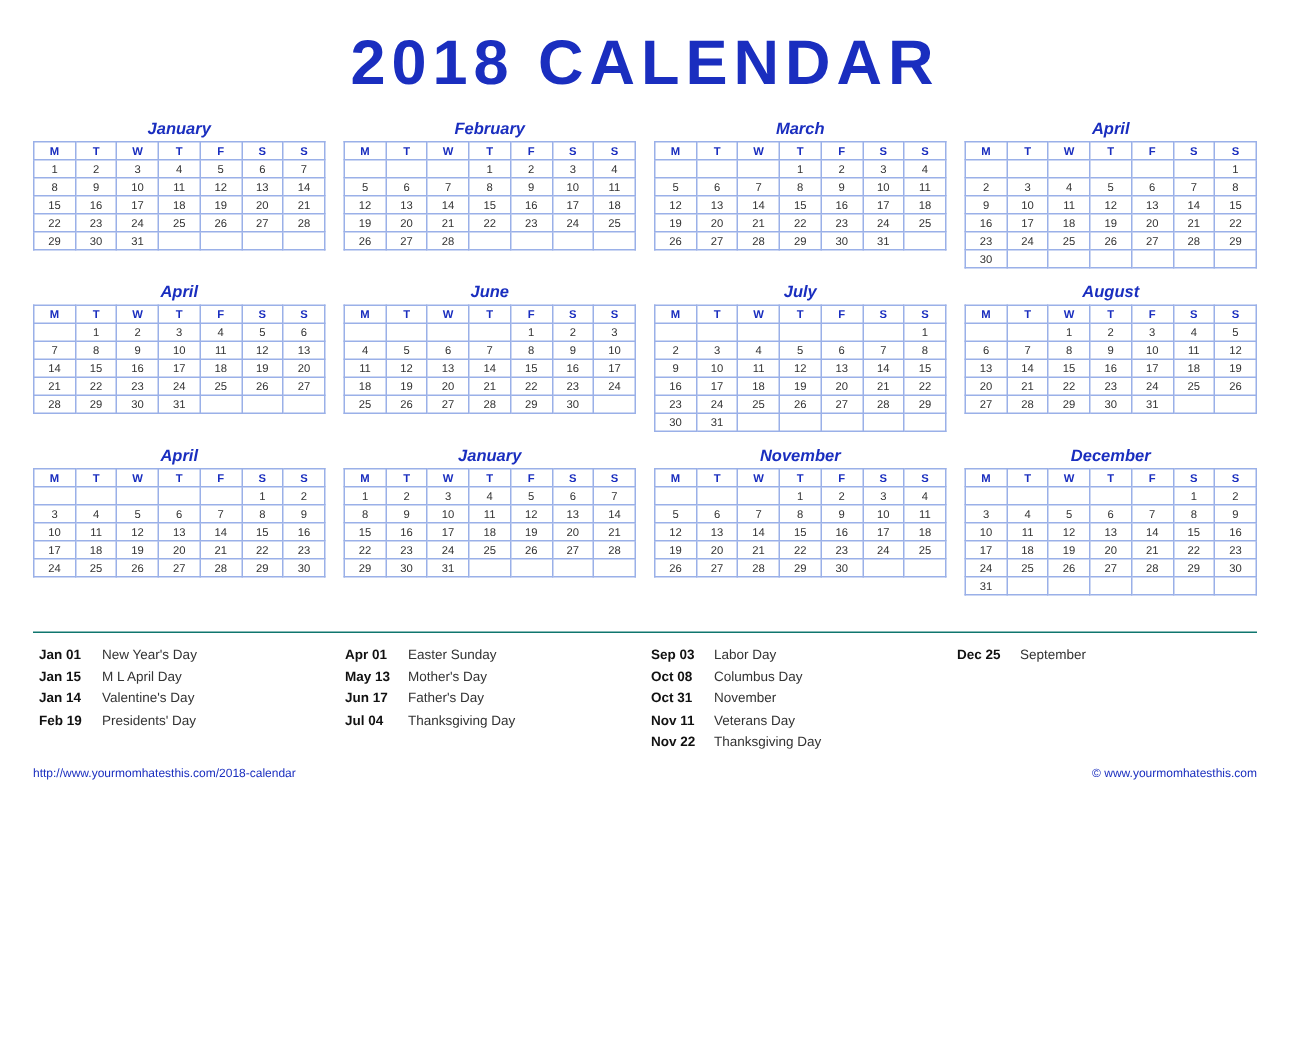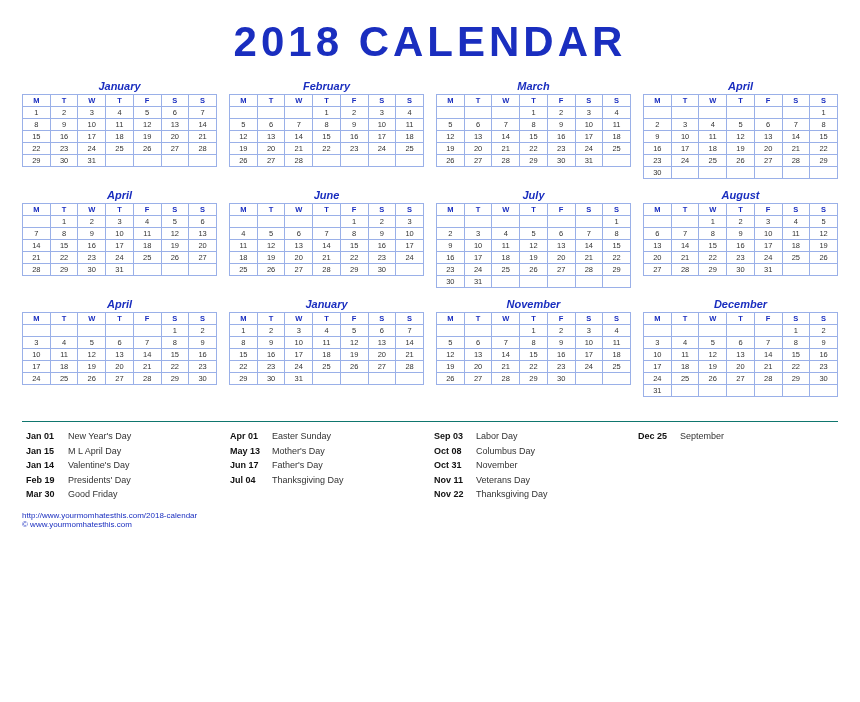--- a/index.html
+++ b/index.html
@@ -96,21 +96,20 @@
     }
     .holiday-name {
       color: #333;
     }
     .footer {
       display: flex;
       justify-content: space-between;
       margin-top: 8px;
       font-size: 8px;
       color: #1a2ebf;
-      flex-direction: column;
     }
   </style>
 </head>
 <body>
 
 <div class="page">
   <h1 class="main-title">2018 CALENDAR</h1>
 
   <div class="calendars-grid" id="calendarsGrid">
       <div class="month-block">
@@ -909,24 +908,20 @@
             <span class="holiday-date">Jan 15</span>
             <span class="holiday-name">M L April Day</span>
           </div>
           <div class="holiday-item">
             <span class="holiday-date">Jan 14</span>
             <span class="holiday-name">Valentine's Day</span>
           </div>
           <div class="holiday-item">
             <span class="holiday-date">Feb 19</span>
             <span class="holiday-name">Presidents' Day</span>
-          </div>
-          <div class="holiday-item">
-            <span class="holiday-date">Mar 30</span>
-            <span class="holiday-name">Good Friday</span>
           </div>
         </div>
         <div class="holiday-col">
           <div class="holiday-item">
             <span class="holiday-date">Apr 01</span>
             <span class="holiday-name">Easter Sunday</span>
           </div>
           <div class="holiday-item">
             <span class="holiday-date">May 13</span>
             <span class="holiday-name">Mother's Day</span>

